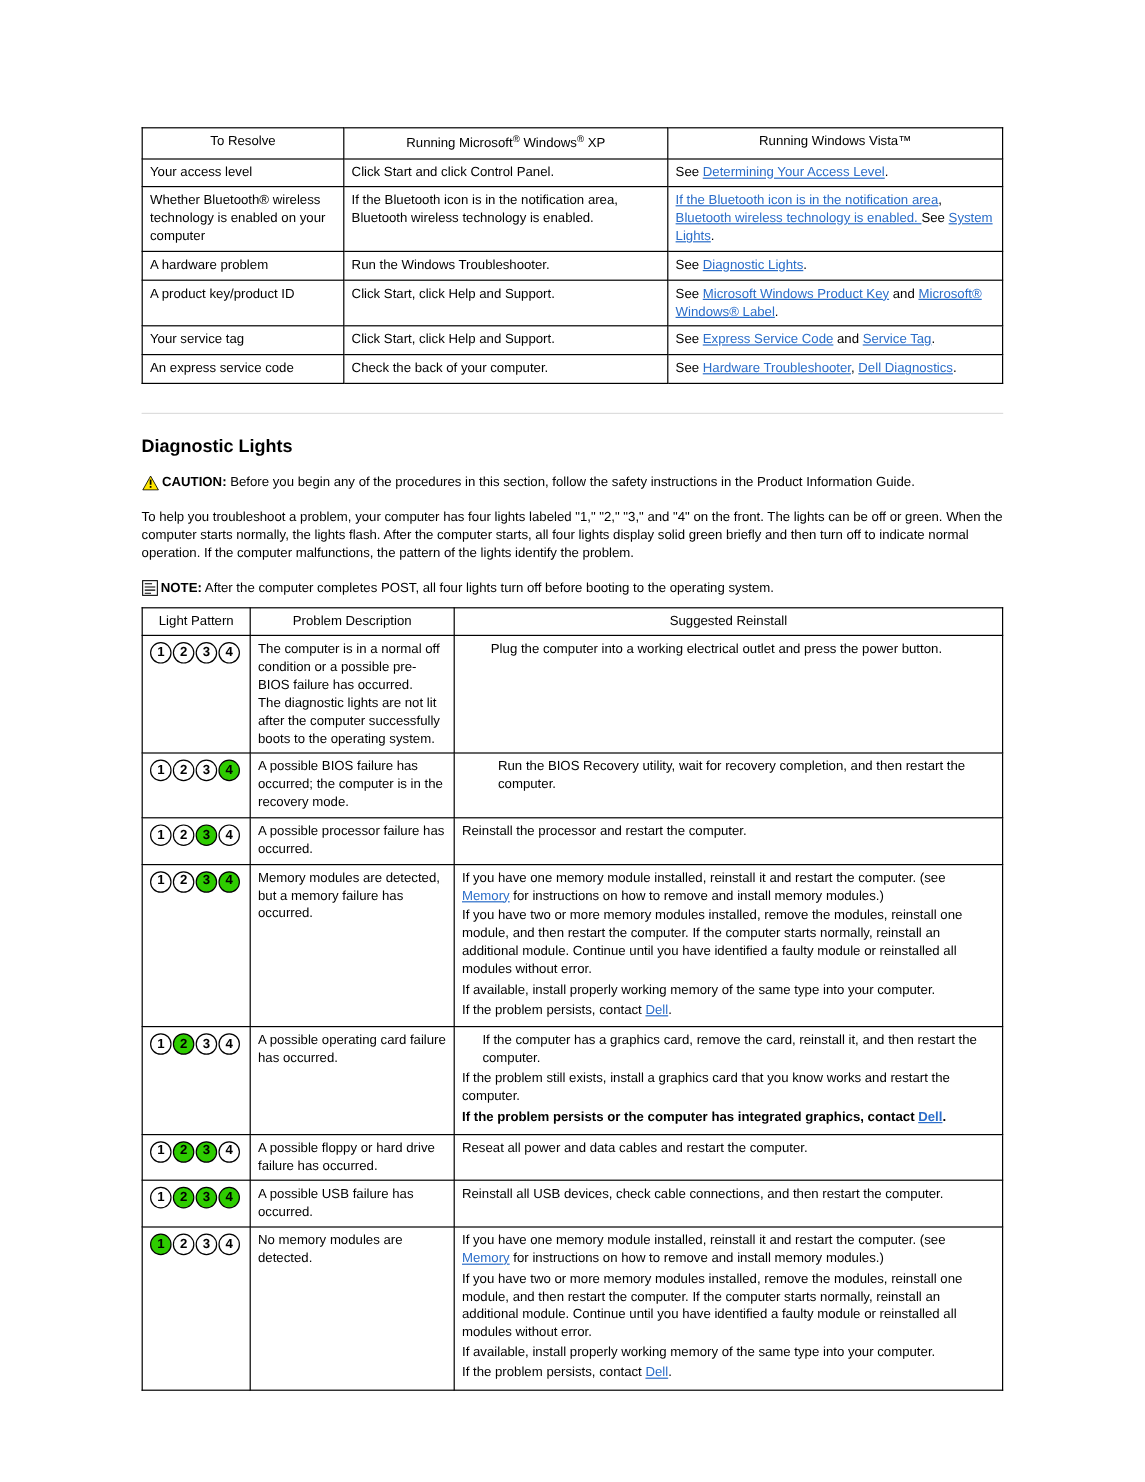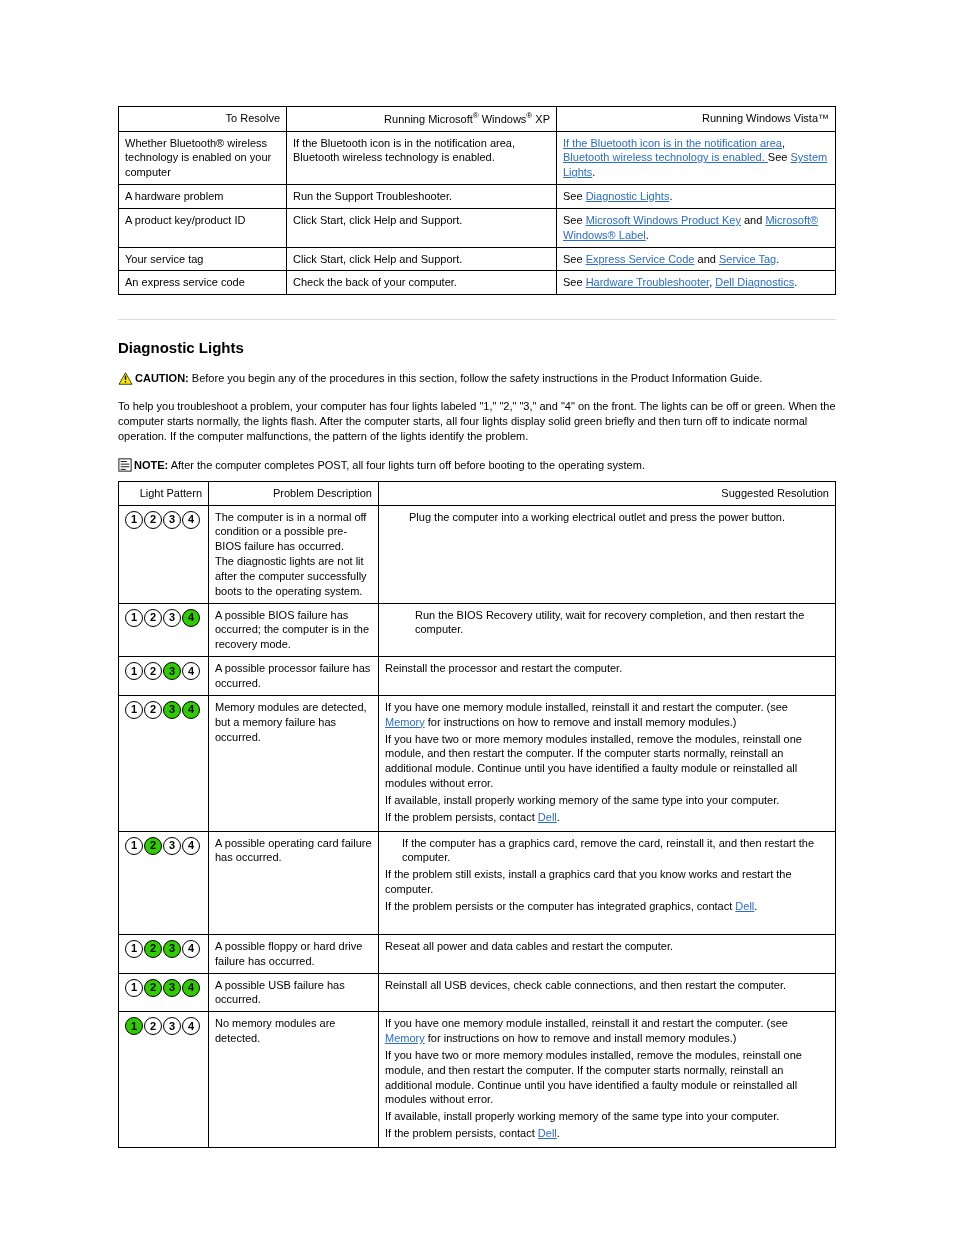--- a/index.html
+++ b/index.html
@@ -1,19 +1,19 @@
 <!DOCTYPE html>
 <html><head>
 <meta charset="utf-8">
 <style>
 html,body{margin:0;padding:0;background:#fff;font-family:Arial,Helvetica,sans-serif;font-size:11px;color:#000;line-height:1.35}
 .page{width:954px;min-height:1235px;position:relative;padding:106px 118px 40px 118px;box-sizing:border-box}
 table{border-collapse:collapse;width:100%;table-layout:fixed}
 td,th{border:1.5px solid #000;padding:4px 6px;vertical-align:top;font-size:11px}
-th{font-weight:normal;text-align:right}
+th{font-weight:normal;text-align:center}
 a{color:#2a6dc9;text-decoration:underline}
 .reg{font-size:8px;vertical-align:super}
 .hsep{border:none;border-top:1px solid #ddd;margin:24px 0 18px 0}
 .h2{font-size:15px;font-weight:bold;margin:0 0 12px 0}
 .caution-row,.note-row{display:flex;align-items:flex-start;gap:2px}
 .caution-row{margin-bottom:14px}
 .note-row{margin-bottom:8px}
 .tri{width:15px;height:13px;margin-top:1px;flex:0 0 auto}
 .noteicon{width:14px;height:14px;flex:0 0 auto}
 .b{font-weight:bold}
@@ -38,27 +38,32 @@
       </colgroup>
   <thead>
     <tr>
       <th>To Resolve</th>
       <th>Running Microsoft<span class="reg">®</span> Windows<span class="reg">®</span> XP</th>
       <th>Running Windows Vista™</th>
     </tr>
   </thead>
   <tbody id="resBody">
         <tr>
+          <td>Your access level</td>
+          <td>Click Start and click Control Panel.</td>
+          <td>See <a href="#">Determining Your Access Level</a>.</td>
+        </tr>
+        <tr>
           <td>Whether Bluetooth® wireless technology is enabled on your computer</td>
           <td>If the Bluetooth icon is in the notification area, Bluetooth wireless technology is enabled.</td>
           <td><a href="#">If the Bluetooth icon is in the notification area</a>, <a href="#">Bluetooth wireless technology is enabled. </a>See <a href="#">System Lights</a>.</td>
         </tr>
         <tr>
           <td>A hardware problem</td>
-          <td>Run the Support Troubleshooter.</td>
+          <td>Run the Windows Troubleshooter.</td>
           <td>See <a href="#">Diagnostic Lights</a>.</td>
         </tr>
         <tr>
           <td>A product key/product ID</td>
           <td>Click Start, click Help and Support.</td>
           <td>See <a href="#">Microsoft Windows Product Key</a> and <a href="#">Microsoft® Windows® Label</a>.</td>
         </tr>
         <tr>
           <td>Your service tag</td>
           <td>Click Start, click Help and Support.</td>
@@ -98,21 +103,21 @@
 <table class="t2">
   <colgroup>
         <col class="c1">
         <col class="c2">
         <col>
       </colgroup>
   <thead>
     <tr>
       <th>Light Pattern</th>
       <th>Problem Description</th>
-      <th>Suggested Resolution</th>
+      <th>Suggested Reinstall</th>
     </tr>
   </thead>
   <tbody id="diagBody">
         <tr>
           <td>
             <div class="leds">
               <div class="led">1</div>
               <div class="led">2</div>
               <div class="led">3</div>
               <div class="led">4</div>
@@ -174,21 +179,21 @@
               <div class="led">1</div>
               <div class="led on">2</div>
               <div class="led">3</div>
               <div class="led">4</div>
             </div>
           </td>
           <td>A possible operating card failure has occurred.</td>
           <td>
             <div style="margin-bottom: 2px; margin-left: 17px;">If the computer has a graphics card, remove the card, reinstall it, and then restart the computer.</div>
             <div style="margin-bottom: 2px;">If the problem still exists, install a graphics card that you know works and restart the computer.</div>
-            <div style="margin-bottom: 16px;">If the problem persists or the computer has integrated graphics, contact <a href="#">Dell</a>.</div>
+            <div style="margin-bottom: 2px; font-weight: bold;">If the problem persists or the computer has integrated graphics, contact <a href="#">Dell</a>.</div>
           </td>
         </tr>
         <tr>
           <td>
             <div class="leds">
               <div class="led">1</div>
               <div class="led on">2</div>
               <div class="led on">3</div>
               <div class="led">4</div>
             </div>

